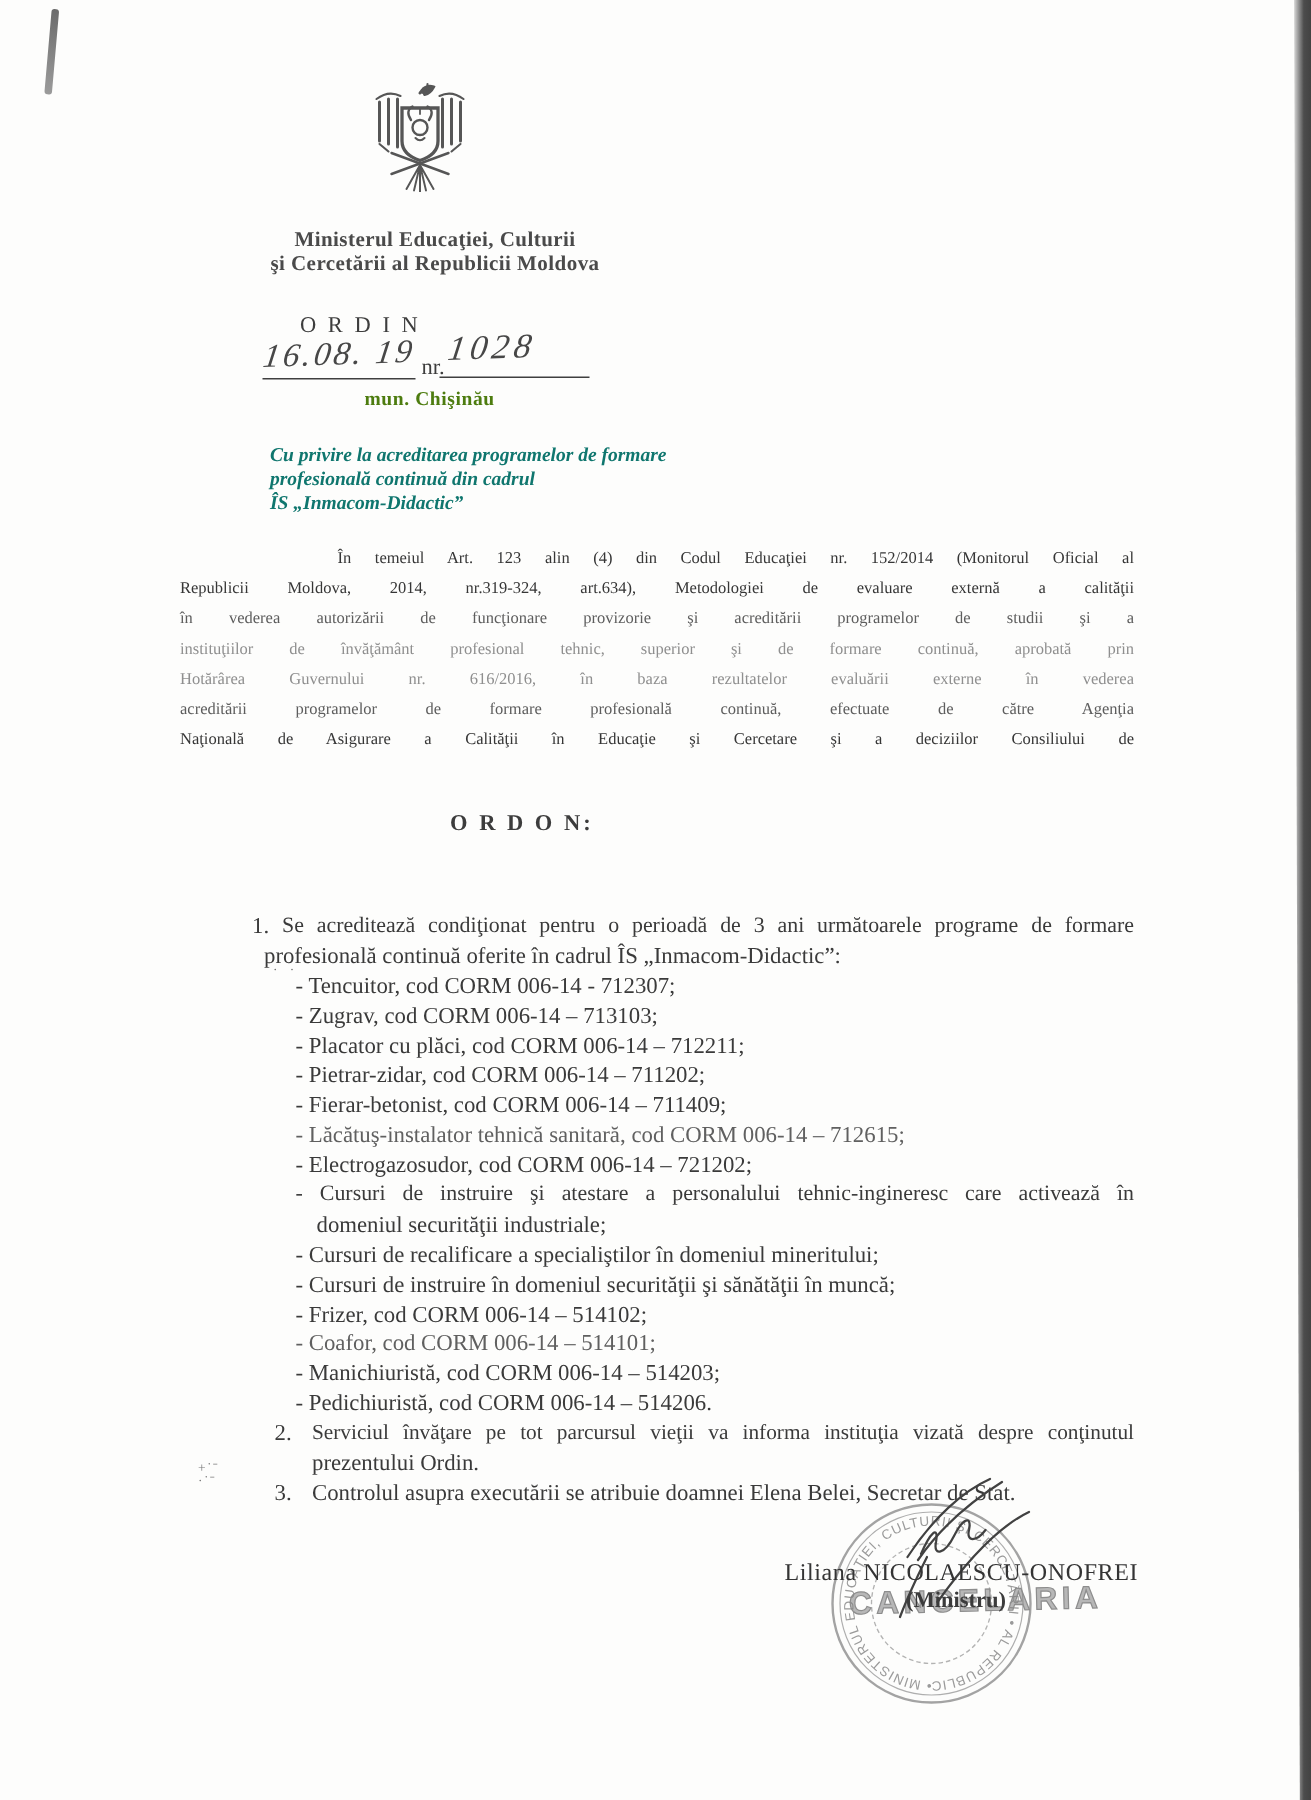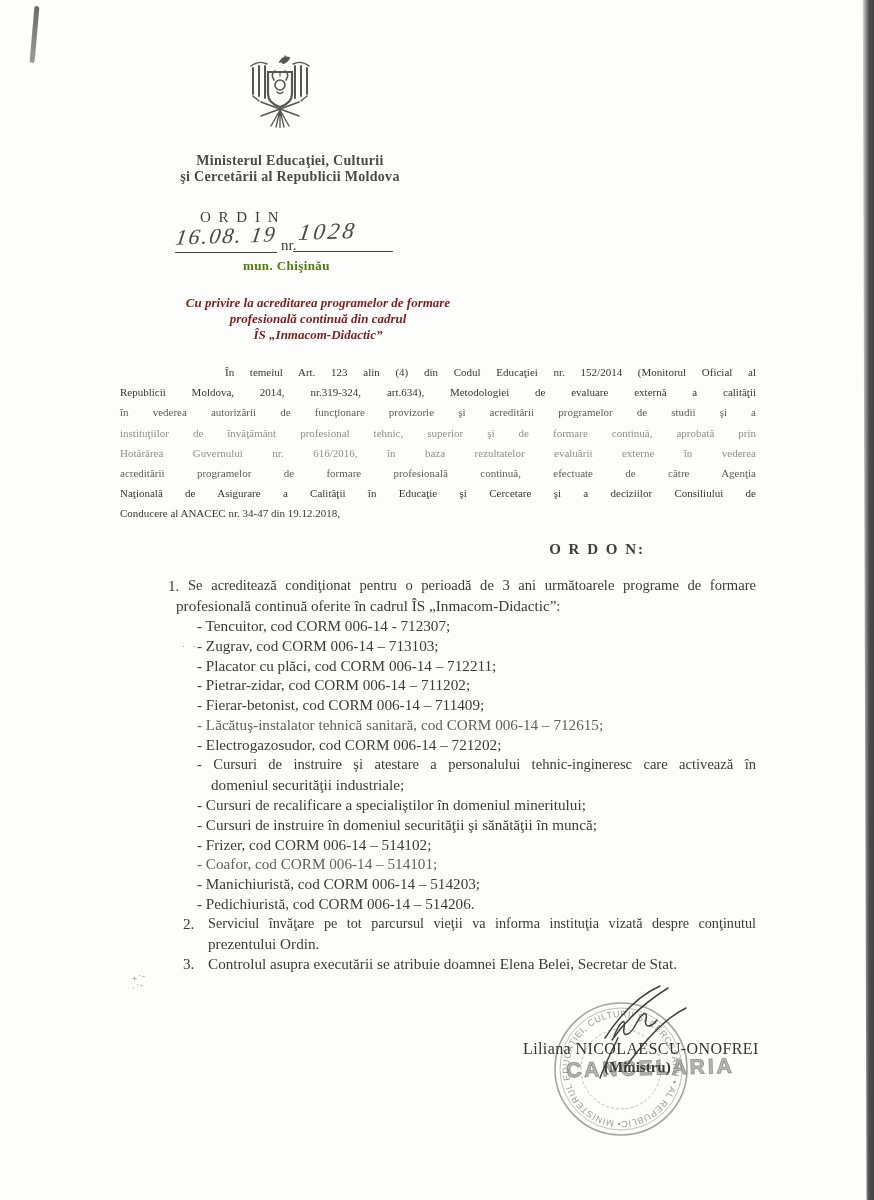--- a/index.html
+++ b/index.html
@@ -23,42 +23,42 @@
   .hand{font-style:italic;color:#474747;transform:skewX(-10deg) rotate(-2deg);}
   .hand-date{position:absolute;left:176px;top:223px;font-size:22px;letter-spacing:2px;}
   .hand-num{position:absolute;left:299px;top:219px;font-size:23px;letter-spacing:3px;}
   .nr-label{position:absolute;left:281px;top:237px;font-size:15px;color:#3d3d3d;}
   .uline{position:absolute;height:1.4px;background:#3f3f3f;}
   .ul1{left:175px;top:252px;width:102px;}
   .ul2{left:293px;top:251px;width:100px;}
   .city{position:absolute;left:243px;top:258px;font-weight:bold;font-size:13px;color:#4d7c0f;letter-spacing:.4px;}
 
   
-  .subject{position:absolute;left:168px;top:295px;width:300px;
-    font-weight:bold;font-style:italic;font-size:13px;line-height:15.8px;color:#7f1d1d;text-align:center;}
+  .subject{position:absolute;left:180px;top:295px;width:300px;
+    font-weight:bold;font-style:italic;font-size:13px;line-height:15.8px;color:#0f766e;}
 
   
   .preamble{position:absolute;left:120px;top:362px;width:636px;
     font-size:11px;line-height:20.2px;color:#333;}
   .jl{text-align:justify;text-align-last:justify;}
   .indent1{padding-left:105px;}
   .shade-dark{color:#363636;}
   .shade-mid{color:#5d5d5d;}
   .shade-light{color:#8f8f8f;}
 
-  .ordon-heading{position:absolute;left:300px;top:541px;width:345px;text-align:right;
+  .ordon-heading{position:absolute;left:300px;top:541px;width:345px;text-align:left;
     font-weight:bold;font-size:15px;letter-spacing:2px;color:#3c3c3c;}
 
   
   .list{position:absolute;left:120px;top:576px;width:636px;
     font-size:15.2px;line-height:19.9px;color:#3a3a3a;}
   .ln{position:relative;height:19.9px;overflow:visible;}
   .num1{position:absolute;left:48px;}
   .num23{position:absolute;left:63px;}
-  .lead1{padding-left:68px;}
+  .lead1{padding-left:68px;margin-top:32px;}
   .lead2{padding-left:56px;}
   .di{padding-left:77px;}
   .cont{padding-left:91px;}
   .it23{padding-left:88px;}
   .fit{font-size:14.6px;}
   .fit2{font-size:14.2px;}
   .faint{color:#606060;}
 
   .zugrav-dots{position:absolute;left:182px;top:641px;font-size:9px;color:#6f6f6f;letter-spacing:3px;}
   .pen-marks{position:absolute;left:132px;top:974px;font-size:9px;color:#787878;line-height:9px;letter-spacing:1px;}
@@ -126,21 +126,20 @@
   </div>
 
   <div class="preamble">
     <div class="jl indent1 shade-dark">În temeiul Art. 123 alin (4) din Codul Educaţiei nr. 152/2014 (Monitorul Oficial al</div>
     <div class="jl shade-dark">Republicii Moldova, 2014, nr.319-324, art.634), Metodologiei de evaluare externă a calităţii</div>
     <div class="jl shade-mid">în vederea autorizării de funcţionare provizorie şi acreditării programelor de studii şi a</div>
     <div class="jl shade-light">instituţiilor de învăţământ profesional tehnic, superior şi de formare continuă, aprobată prin</div>
     <div class="jl shade-light">Hotărârea Guvernului nr. 616/2016, în baza rezultatelor evaluării externe în vederea</div>
     <div class="jl shade-mid">acreditării programelor de formare profesională continuă, efectuate de către Agenţia</div>
     <div class="jl shade-dark">Naţională de Asigurare a Calităţii în Educaţie şi Cercetare şi a deciziilor Consiliului de</div>
-    <div class="shade-dark">Conducere al ANACEC nr. 34-47 din 19.12.2018,</div>
   </div>
 
   <div class="ordon-heading">O R D O N:</div>
 
   <div class="list">
     <div class="ln">
       <span class="num1">1.</span>
       <div class="lead1 jl fit">Se acreditează condiţionat pentru o perioadă de 3 ani următoarele programe de formare</div>
     </div>
     <div class="ln">

